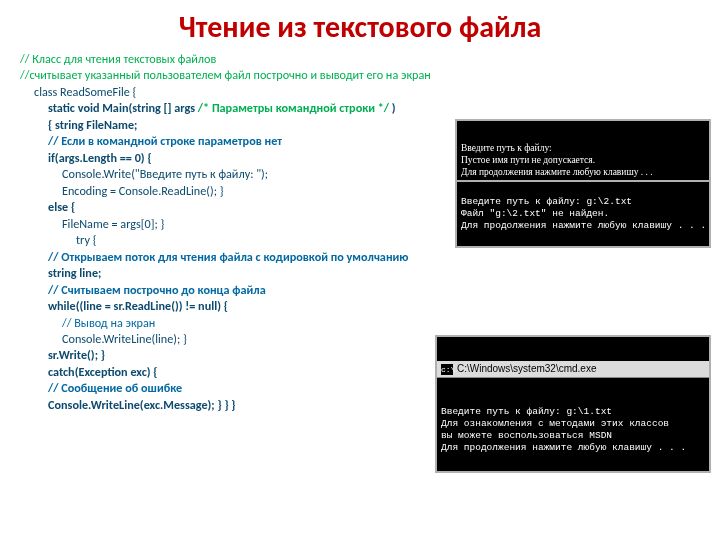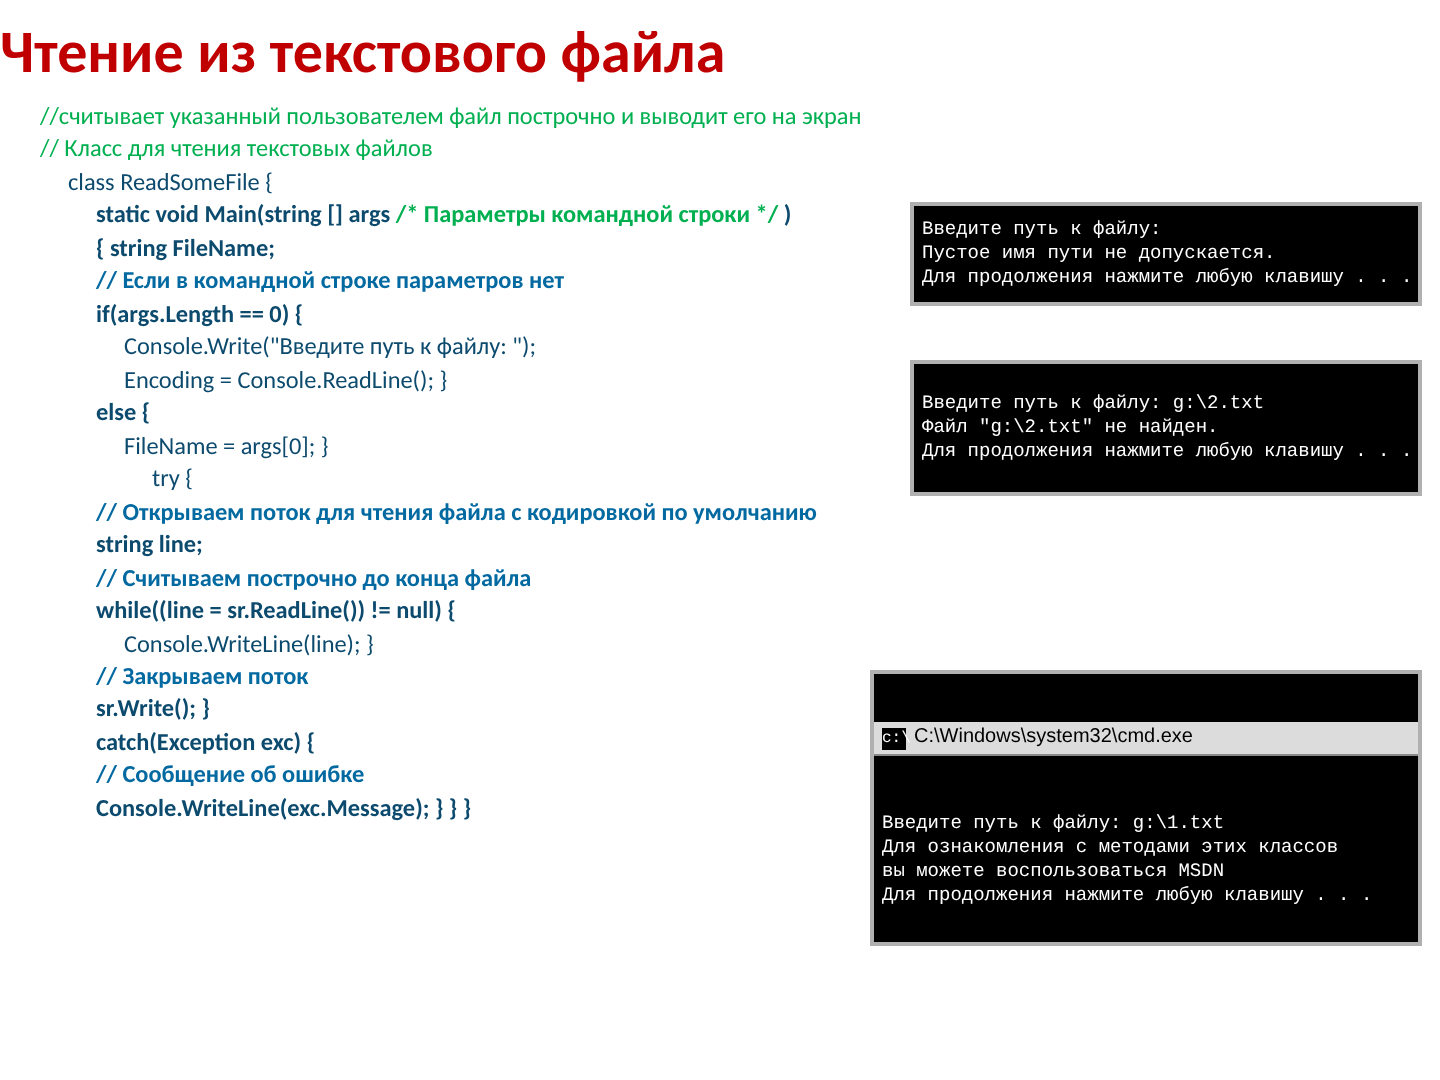--- a/index.html
+++ b/index.html
@@ -10,21 +10,21 @@
     background: #ffffff;
     font-family: "Segoe UI", Calibri, Arial, sans-serif;
     font-size: 12.2px;
     position: relative;
     overflow: hidden;
   }
   .title {
     font-size: 30px;
     font-weight: bold;
     color: #c00000;
-    text-align: left;
+    text-align: center;
     padding-top: 8px;
   }
   .code {
     padding: 6px 20px 0 20px;
     line-height: 1.35;
   }
   .green { color: #00b050; }
   .orange { color: #0369a1; }
   .blk   { color: #0c4a6e; }
   .ind1 { padding-left: 14px; }
@@ -34,21 +34,21 @@
   .screenshot {
     position: absolute;
     background: #000;
     color: #fff;
     font-family: "Courier New", monospace;
     font-size: 9.5px;
     line-height: 1.25;
     white-space: pre;
     border: 2px solid #b0b0b0;
   }
-  .scr1 { right: 9px; top: 101px; width: 244px; padding: 6px 4px; }
+  .scr1 { right: 9px; top: 119px; width: 244px; padding: 22px 4px; font-family: Liberation Serif, serif; }
   .scr2 { right: 9px; top: 180px; width: 244px; padding: 14px 4px; }
   .scr3 { right: 9px; top: 335px; width: 272px; }
   .scr3 .titlebar {
     background: #dcdcdc;
     color: #000;
     font-family: "Segoe UI", Arial, sans-serif;
     font-size: 10px;
     padding: 2px 4px;
     display: flex;
     align-items: center;
@@ -66,40 +66,40 @@
     font-family: "Courier New", monospace;
   }
   .scr3 .body { padding: 4px 4px 6px 4px; }
 </style>
 </head>
 <body>
 
 <div class="title">Чтение из текстового файла</div>
 
 <div class="code">
+  <div class="green">// Класс для чтения текстовых файлов</div>
   <div class="green">//считывает указанный пользователем файл построчно и выводит его на экран</div>
-  <div class="green">// Класс для чтения текстовых файлов</div>
   <div class="blk ind1">class ReadSomeFile    {</div>
   <div class="ind2">
     <span class="blk">static void Main(string [] args </span><span class="green">/* Параметры командной строки */ </span><span class="blk"> )</span>
   </div>
   <div class="blk ind2">{            string FileName;</div>
   <div class="orange ind2">// Если в командной строке параметров нет</div>
   <div class="blk ind2">if(args.Length == 0)            {</div>
   <div class="blk ind3">Console.Write("Введите путь к файлу: ");</div>
   <div class="blk ind3">Encoding = Console.ReadLine();            }</div>
   <div class="blk ind2">else            {</div>
   <div class="blk ind3">FileName = args[0];            }</div>
   <div class="blk ind4">try            {</div>
   <div class="orange ind2">// Открываем поток для чтения файла  с кодировкой  по умолчанию</div>
   <div class="blk ind2">string line;</div>
   <div class="orange ind2">// Считываем построчно до конца файла</div>
   <div class="blk ind2">while((line = sr.ReadLine()) != null)                {</div>
+  <div class="orange ind3">// Вывод на экран</div>
   <div class="blk ind3">Console.WriteLine(line);                }</div>
-  <div class="orange ind2">// Закрываем поток</div>
   <div class="blk ind2">sr.Write();            }</div>
   <div class="blk ind2">catch(Exception exc)            {</div>
   <div class="orange ind2">// Сообщение об ошибке</div>
   <div class="blk ind2">Console.WriteLine(exc.Message);            }        }    }</div>
 </div>
 
 <div class="screenshot scr1">Введите путь к файлу:
 Пустое имя пути не допускается.
 Для продолжения нажмите любую клавишу . . .</div>
 <div class="screenshot scr2">Введите путь к файлу: g:\2.txt

